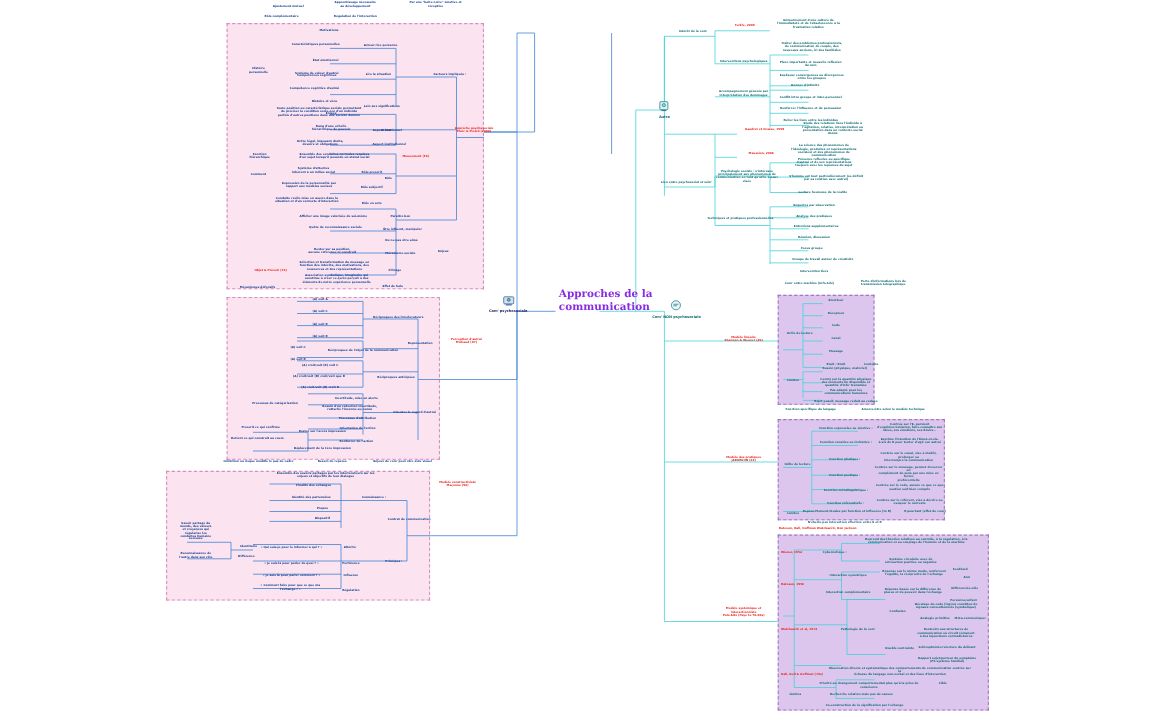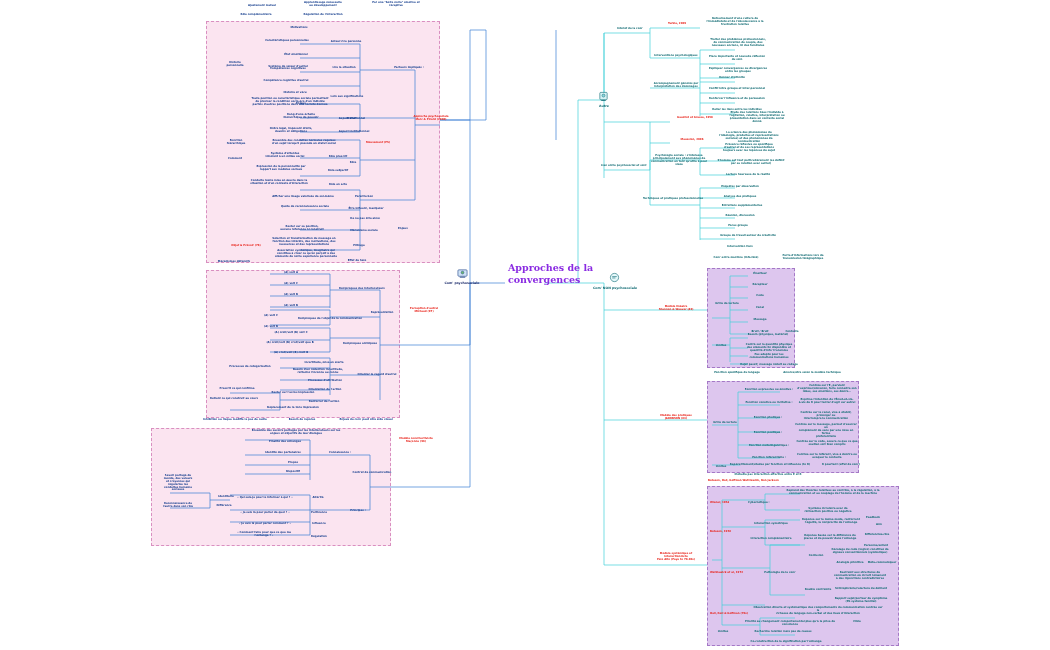--- a/index.html
+++ b/index.html
@@ -223,21 +223,21 @@
         <path d="M770 595 H805"></path>
       <path d="M722 605 H765"></path>
       <path d="M722 625 H760"></path>
       <path d="M760 618 V635"></path>
       <path d="M760 618 H795"></path>
         <path d="M760 635 H795"></path>
     </g>
   </svg>
 
   <div id="center-title">Approches de la
-convergences</div>
+communication</div>
 
   <div class="icon" style="left:457px;top:268px;">
     <svg viewBox="0 0 24 24">
         <rect x="2" y="4" width="20" height="14" rx="2" fill="#cfe2f5" stroke="#2d4f8e" stroke-width="1.4"></rect>
         <circle cx="12" cy="10" r="3" fill="#69c06a" stroke="#2d4f8e" stroke-width="1.2"></circle>
         <rect x="6" y="19" width="12" height="2" fill="#2d4f8e"></rect>
       </svg>
   </div>
   <div class="iconlbl" style="left:439px;top:281px;">Com' psychosociale</div>
 

